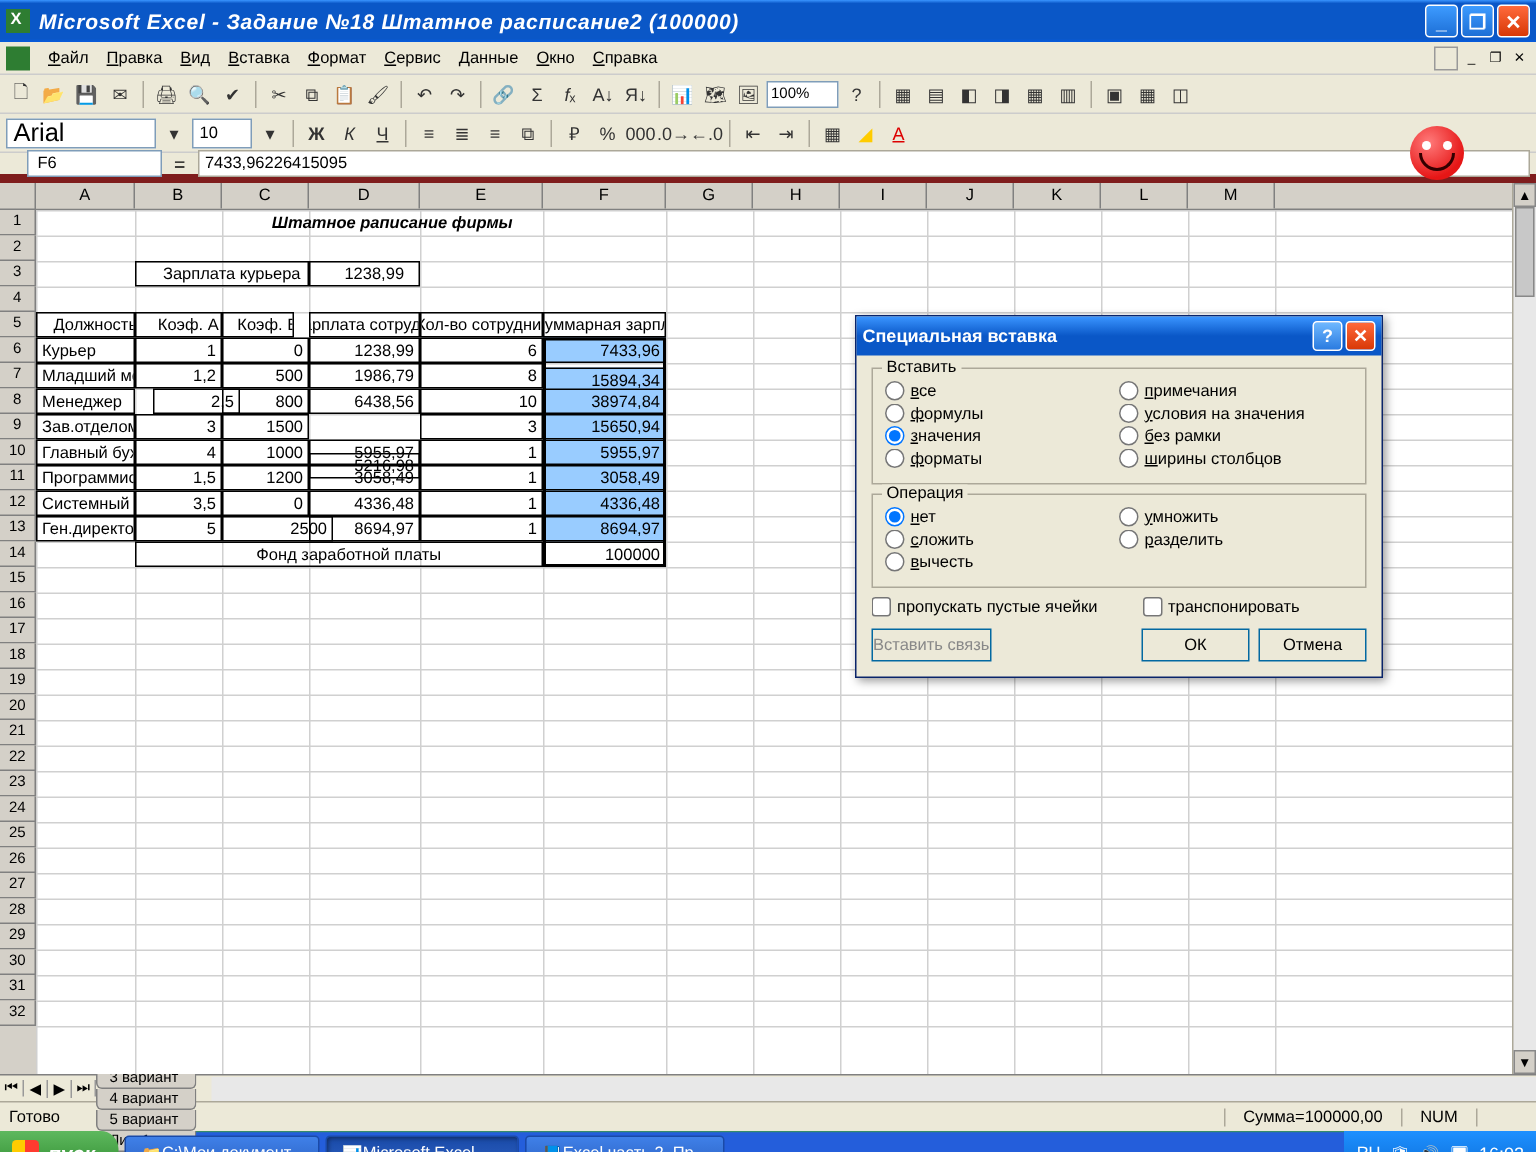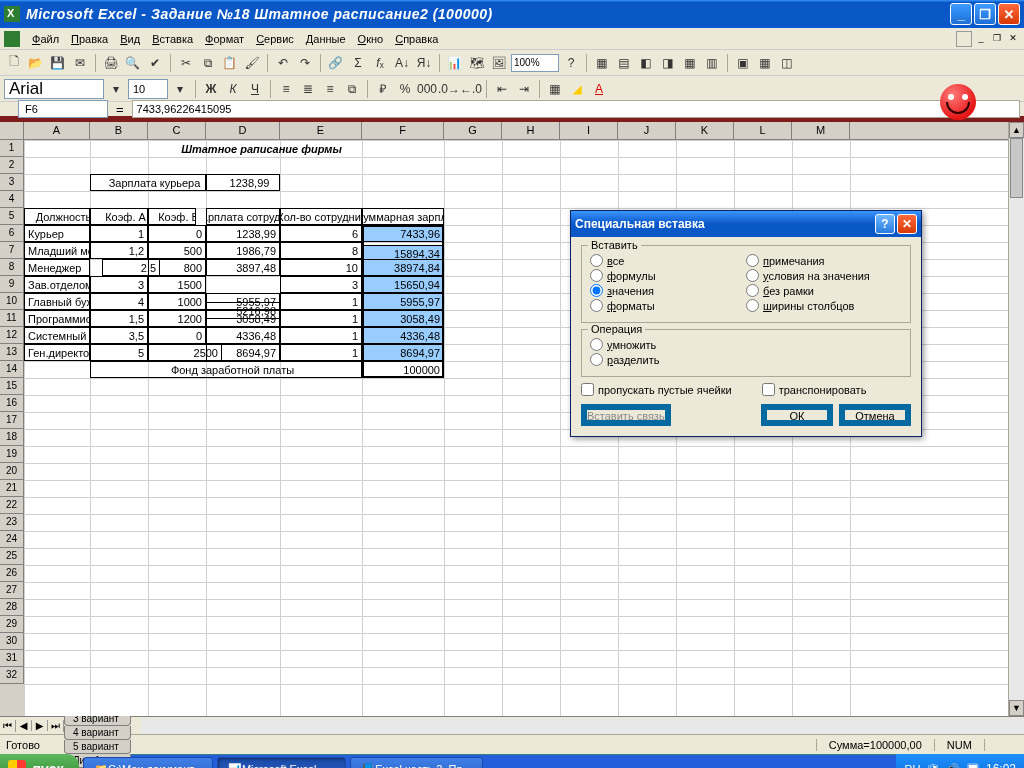--- a/index.html
+++ b/index.html
@@ -94,21 +94,21 @@
 .fieldset { border: 1px solid #aca899; padding: 6px 8px 8px; margin-bottom: 6px; position: relative; }
 .fieldset .legend { position: absolute; top: -7px; left: 6px; background: #ece9d8; padding: 0 3px; font-size: 11px; }
 .radio-row { display: flex; }
 .radio-col { flex: 1; }
 .radio-item { display: flex; align-items: center; margin: 2px 0; font-size: 11px; }
 .radio-item input { margin-right: 4px; }
 .radio-item .u { text-decoration: underline; }
 .chk-item { display: flex; align-items: center; font-size: 11px; }
 .chk-item input { margin-right: 4px; }
 .dlg-btns { display: flex; justify-content: flex-end; gap: 6px; margin-top: 8px; }
-.dlg-btn { min-width: 72px; height: 22px; background: #ece9d8; border: 6px solid #0369a1; font-size: 11px; }
+.dlg-btn { min-width: 72px; height: 22px; background: #ece9d8; border: 1px solid #0369a1; font-size: 11px; }
 .dlg-btn.disabled { color: #888; }
 .chk-row { display: flex; gap: 30px; margin: 4px 0 0; }
 </style>
 </head>
 <body>
 
 <div class="titlebar">
   <span class="app-icon"></span>
   <span class="title">Microsoft Excel - Задание №18 Штатное расписание2 (100000)</span>
   <span class="spacer"></span>
@@ -332,21 +332,21 @@
         <div class="cell r b-all blue" style="left: 338px; top: 85px; width: 82px;">7433,96</div>
         <div class="cell b-all" style="left: 0px; top: 102px; width: 66px;">Младший менеджер</div>
         <div class="cell r b-all" style="left: 66px; top: 102px; width: 58px;">1,2</div>
         <div class="cell r b-all" style="left: 124px; top: 102px; width: 58px;">500</div>
         <div class="cell r b-all" style="left: 182px; top: 102px; width: 74px;">1986,79</div>
         <div class="cell r b-all" style="left: 256px; top: 102px; width: 82px;">8</div>
         <div class="cell r b-all blue" style="left: 338px; top: 105px; width: 82px;">15894,34</div>
         <div class="cell b-all" style="left: 0px; top: 119px; width: 66px;">Менеджер</div>
         <div class="cell r b-all" style="left: 66px; top: 119px; width: 58px; margin-left: 12px;">2,5</div>
         <div class="cell r b-all" style="left: 124px; top: 119px; width: 58px;">800</div>
-        <div class="cell r b-all" style="left: 182px; top: 119px; width: 74px;">3897,48</div>
+        <div class="cell r b-all" style="left: 182px; top: 119px; width: 74px;">6438,56</div>
         <div class="cell r b-all" style="left: 256px; top: 119px; width: 82px;">10</div>
         <div class="cell r b-all blue" style="left: 338px; top: 119px; width: 82px;">38974,84</div>
         <div class="cell b-all" style="left: 0px; top: 136px; width: 66px;">Зав.отделом</div>
         <div class="cell r b-all" style="left: 66px; top: 136px; width: 58px;">3</div>
         <div class="cell r b-all" style="left: 124px; top: 136px; width: 58px;">1500</div>
         <div class="cell r b-all" style="left: 182px; top: 136px; width: 74px; margin-top: 26px;">5216,98</div>
         <div class="cell r b-all" style="left: 256px; top: 136px; width: 82px;">3</div>
         <div class="cell r b-all blue" style="left: 338px; top: 136px; width: 82px;">15650,94</div>
         <div class="cell b-all" style="left: 0px; top: 153px; width: 66px;">Главный бухгалтер</div>
         <div class="cell r b-all" style="left: 66px; top: 153px; width: 58px;">4</div>
@@ -470,20 +470,34 @@
             <label class="radio-item">
               <input type="radio" name="g1" style="">
               <span><span class="u">ш</span>ирины столбцов</span>
             </label>
           </div>
       </div>
     </div>
     <div class="fieldset">
       <div class="legend">Операция</div>
       <div class="radio-row">
+        <div class="radio-col" id="opts2a">
+            <label class="radio-item">
+              <input type="radio" name="g2" checked="" style="">
+              <span><span class="u">н</span>ет</span>
+            </label>
+            <label class="radio-item">
+              <input type="radio" name="g2" style="">
+              <span><span class="u">с</span>ложить</span>
+            </label>
+            <label class="radio-item">
+              <input type="radio" name="g2" style="">
+              <span><span class="u">в</span>ычесть</span>
+            </label>
+          </div>
         <div class="radio-col" id="opts2b">
             <label class="radio-item">
               <input type="radio" name="g2" style="">
               <span><span class="u">у</span>множить</span>
             </label>
             <label class="radio-item">
               <input type="radio" name="g2" style="">
               <span><span class="u">р</span>азделить</span>
             </label>
           </div>

